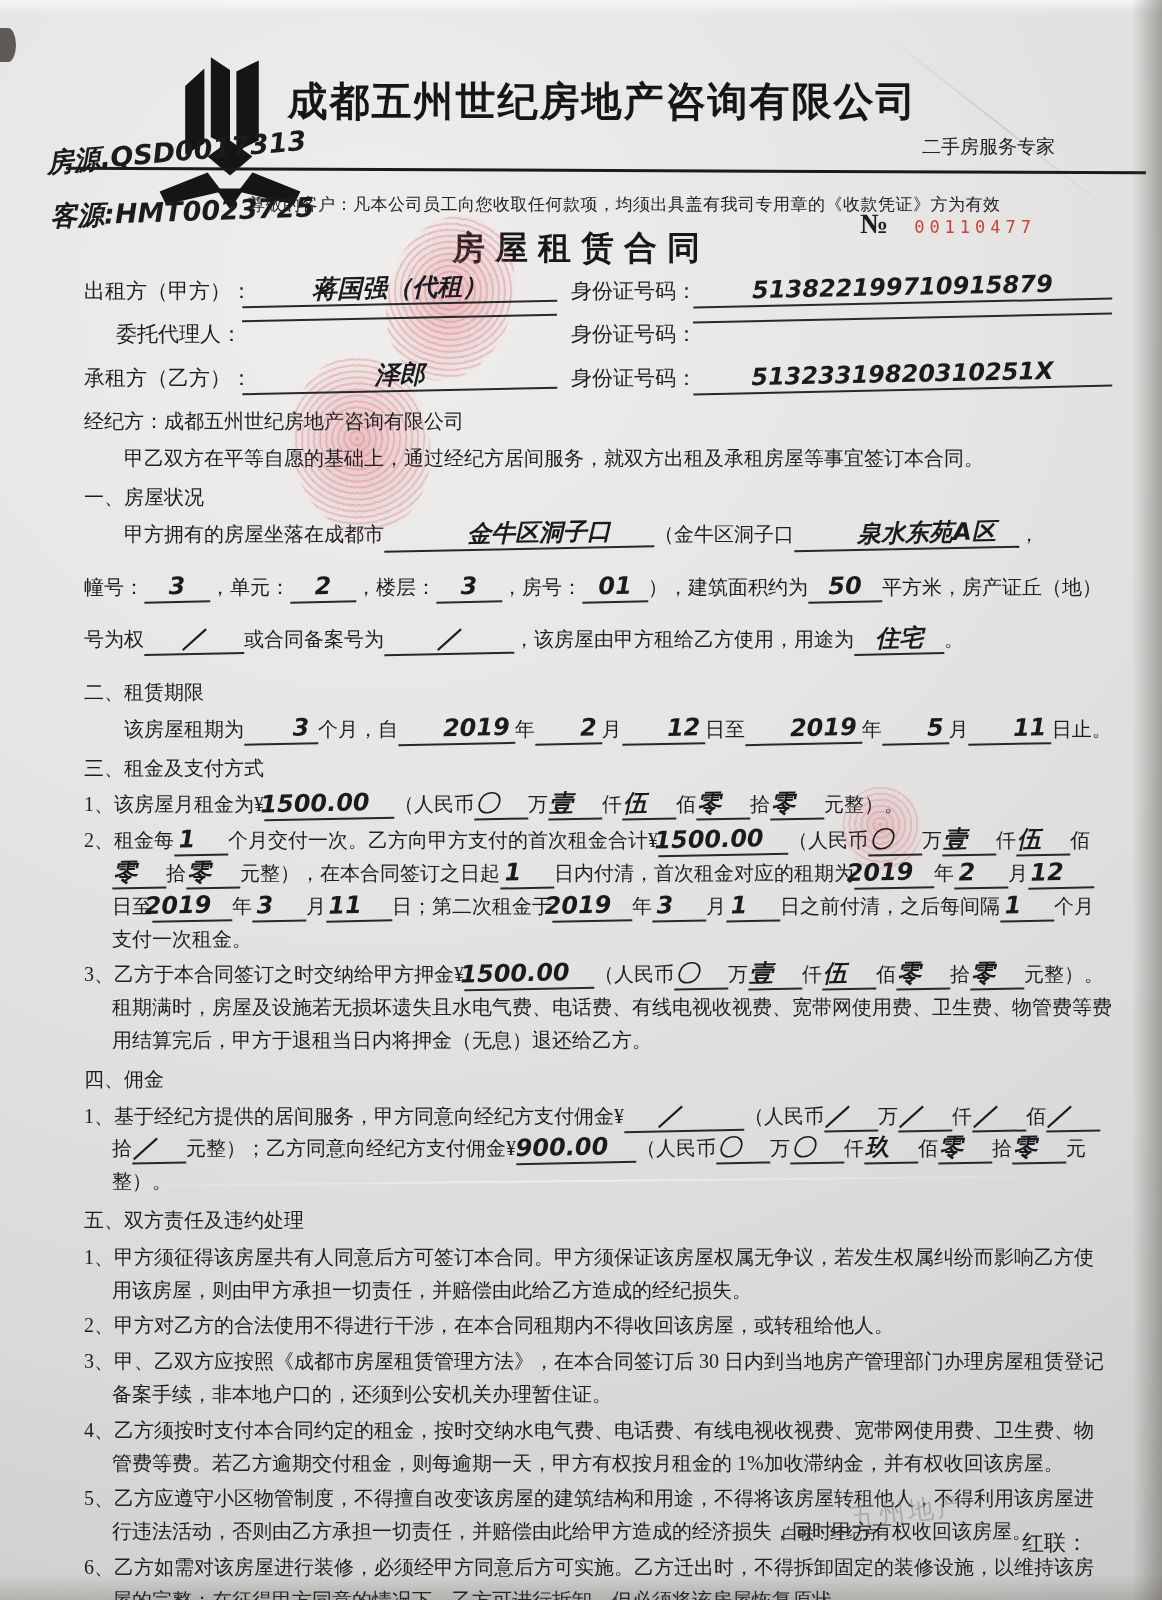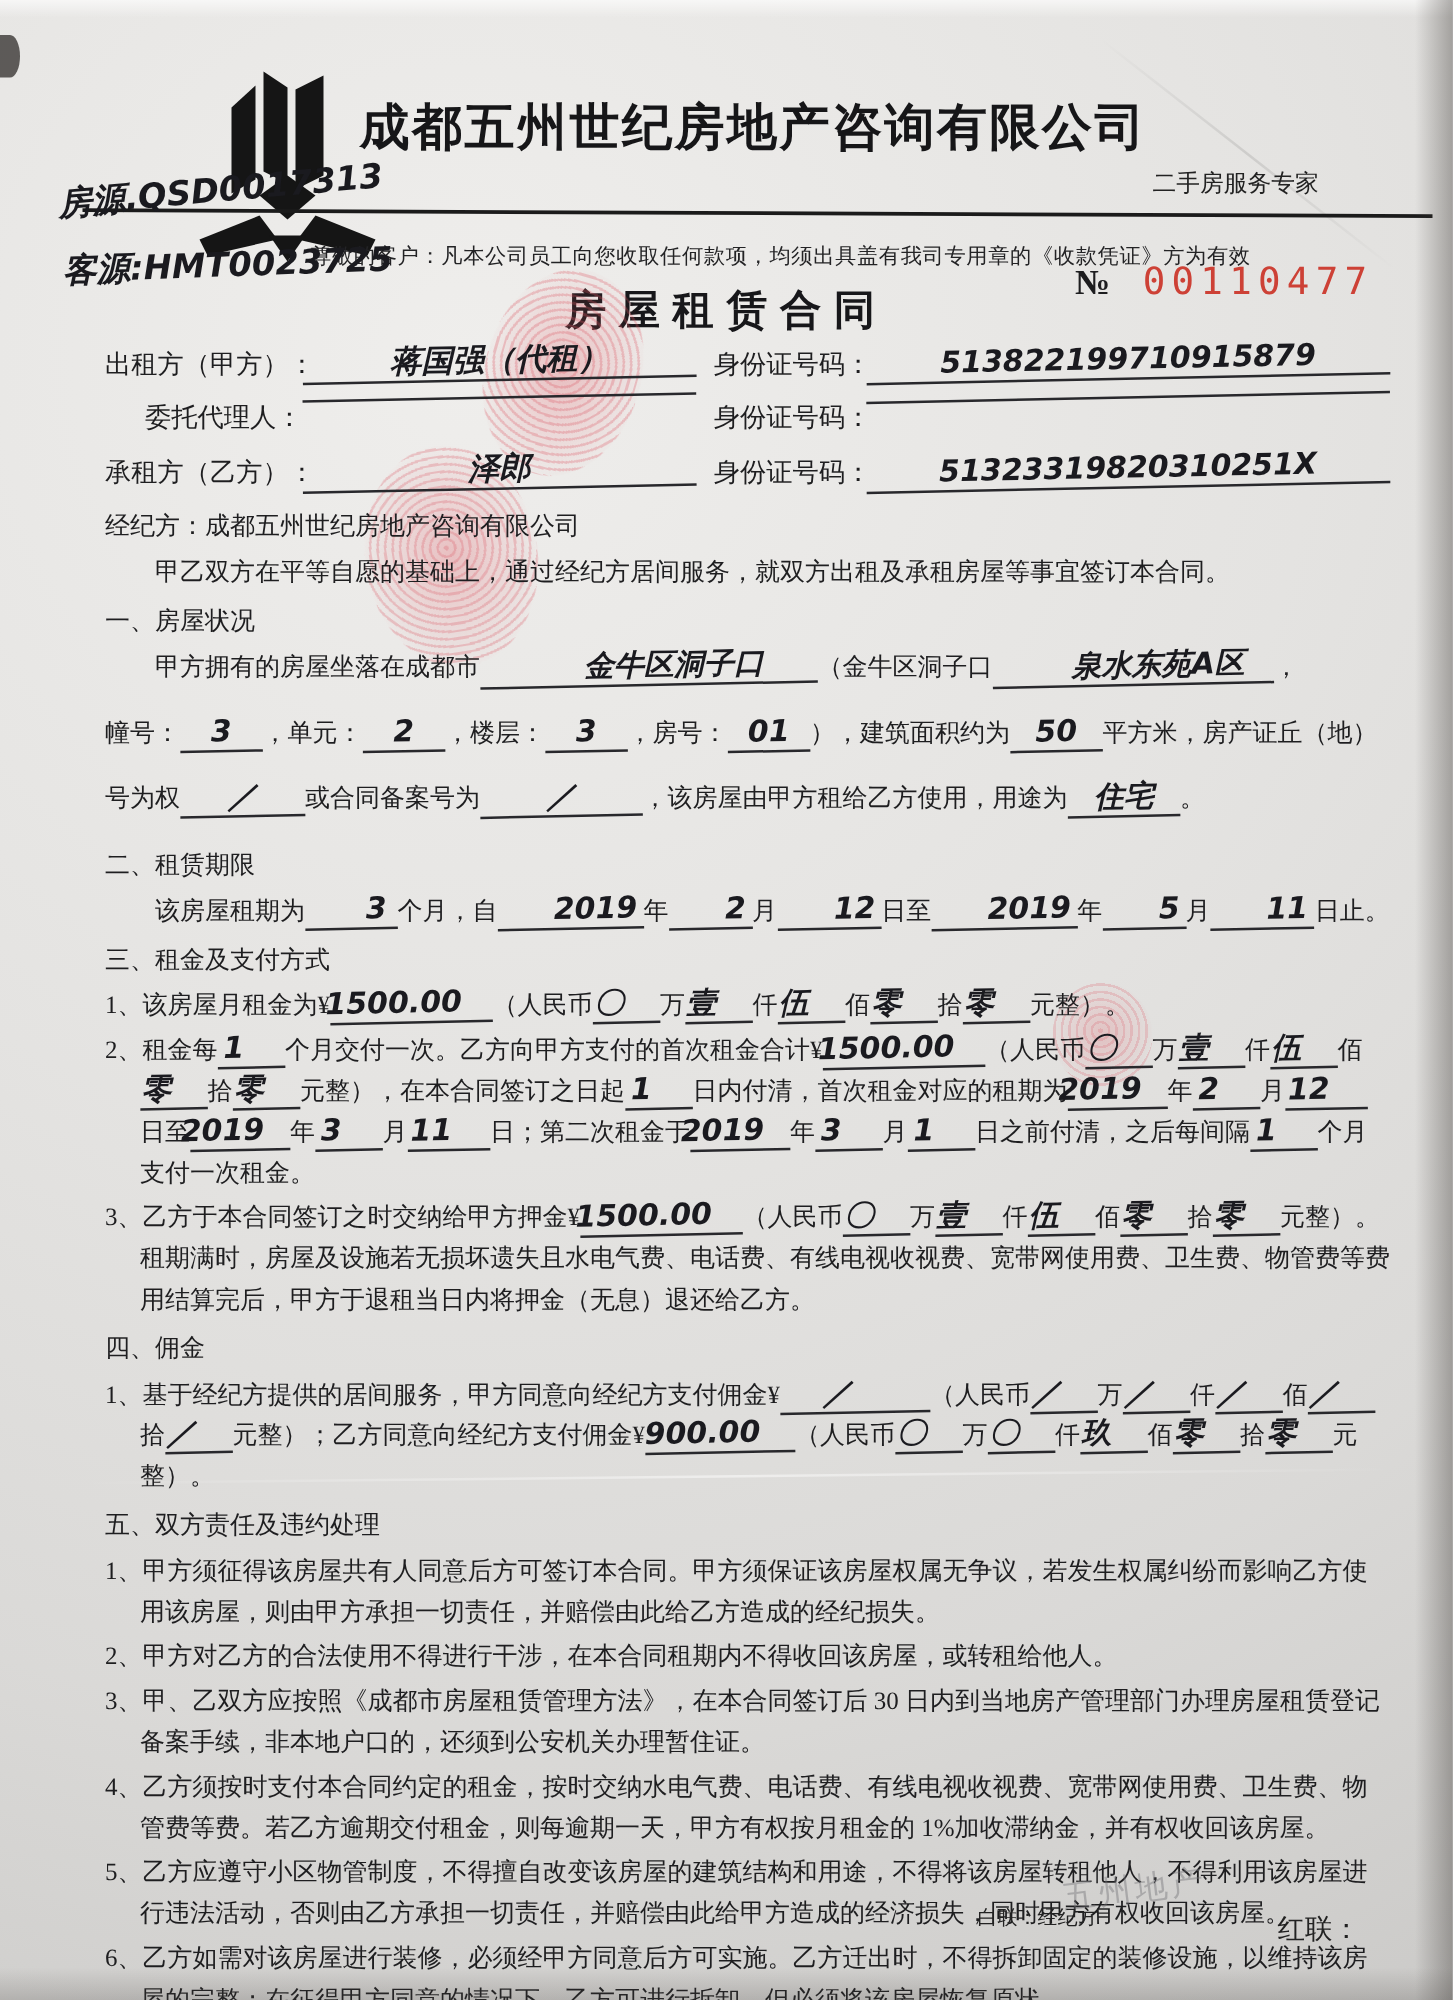--- a/index.html
+++ b/index.html
@@ -30,21 +30,21 @@
   
   .logo{position:absolute;left:150px;top:52px;width:160px;height:180px;}
   .company{position:absolute;top:74px;left:280px;width:645px;text-align:center;
     font-size:40px;font-weight:bold;letter-spacing:2px;color:#161618;white-space:nowrap;}
   .tagline{position:absolute;top:134px;left:922px;font-size:19px;color:#222;}
   .hrule{position:absolute;top:169px;left:66px;width:1080px;height:3px;background:#1b1b1b;transform:rotate(.25deg);}
   .notice{position:absolute;top:193px;left:248px;font-size:17px;color:#232325;letter-spacing:.5px;white-space:nowrap;}
   .serial{position:absolute;top:208px;left:860px;white-space:nowrap;}
   .serial .no{font-size:28px;font-weight:bold;color:#1d1d1f;}
   .serial .num{font-family:"DejaVu Sans Mono","Liberation Mono",monospace;
-    font-size:30px;color:#cd4136;letter-spacing:5px;margin-left:26px;text-align:center;}
+    font-size:17px;color:#cd4136;letter-spacing:5px;margin-left:26px;text-align:center;}
   .doctitle{position:absolute;top:226px;left:0;width:100%;text-align:center;
     font-size:33px;font-weight:bold;letter-spacing:10px;color:#17171a;}
 
   
   .hw{font-family:"DejaVu Sans","Liberation Sans",sans-serif;
     font-style:italic;font-weight:700;color:#1a1a1f;}
   .note{position:absolute;font-size:27px;white-space:nowrap;}
   .note1{left:46px;top:134px;transform:rotate(-5deg);}
   .note2{left:50px;top:194px;transform:rotate(-2deg);}
 

